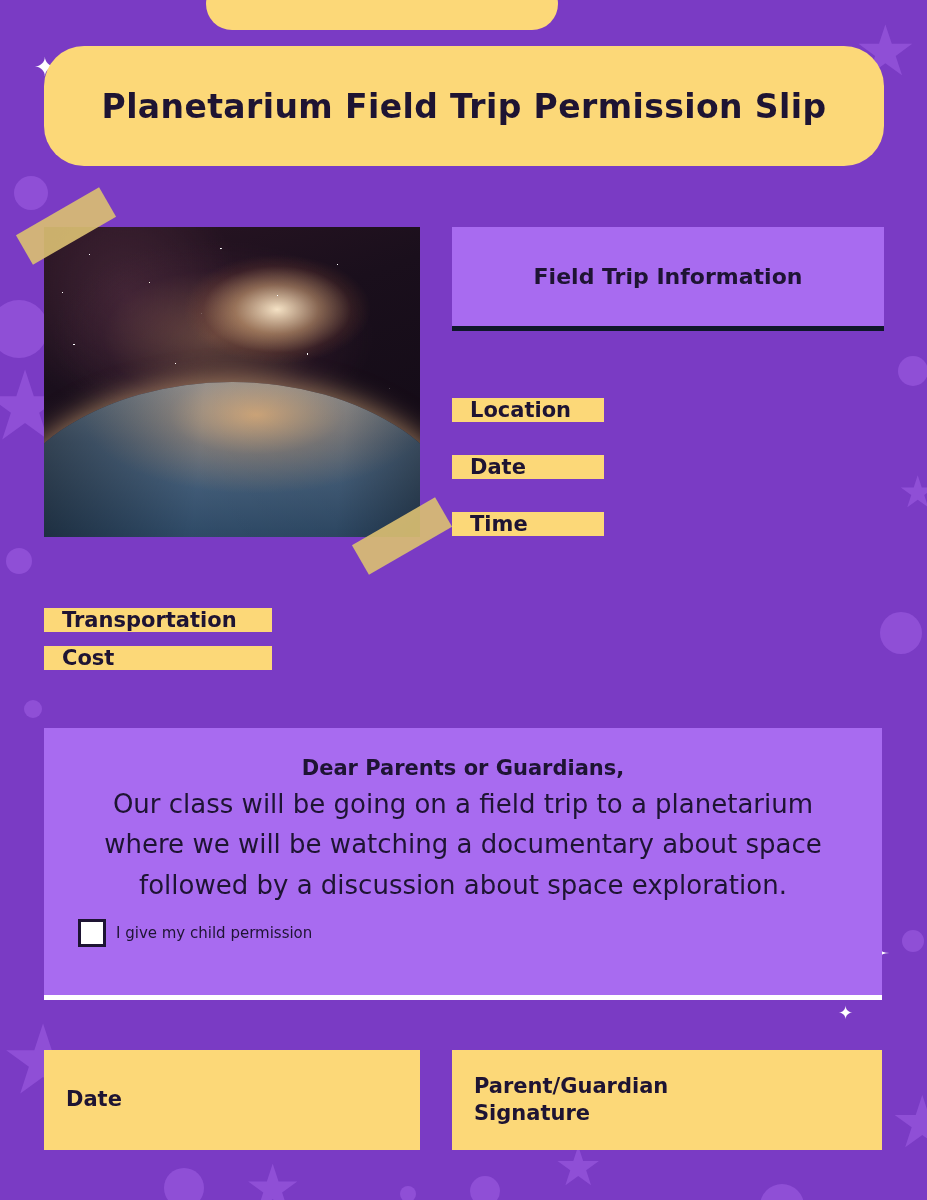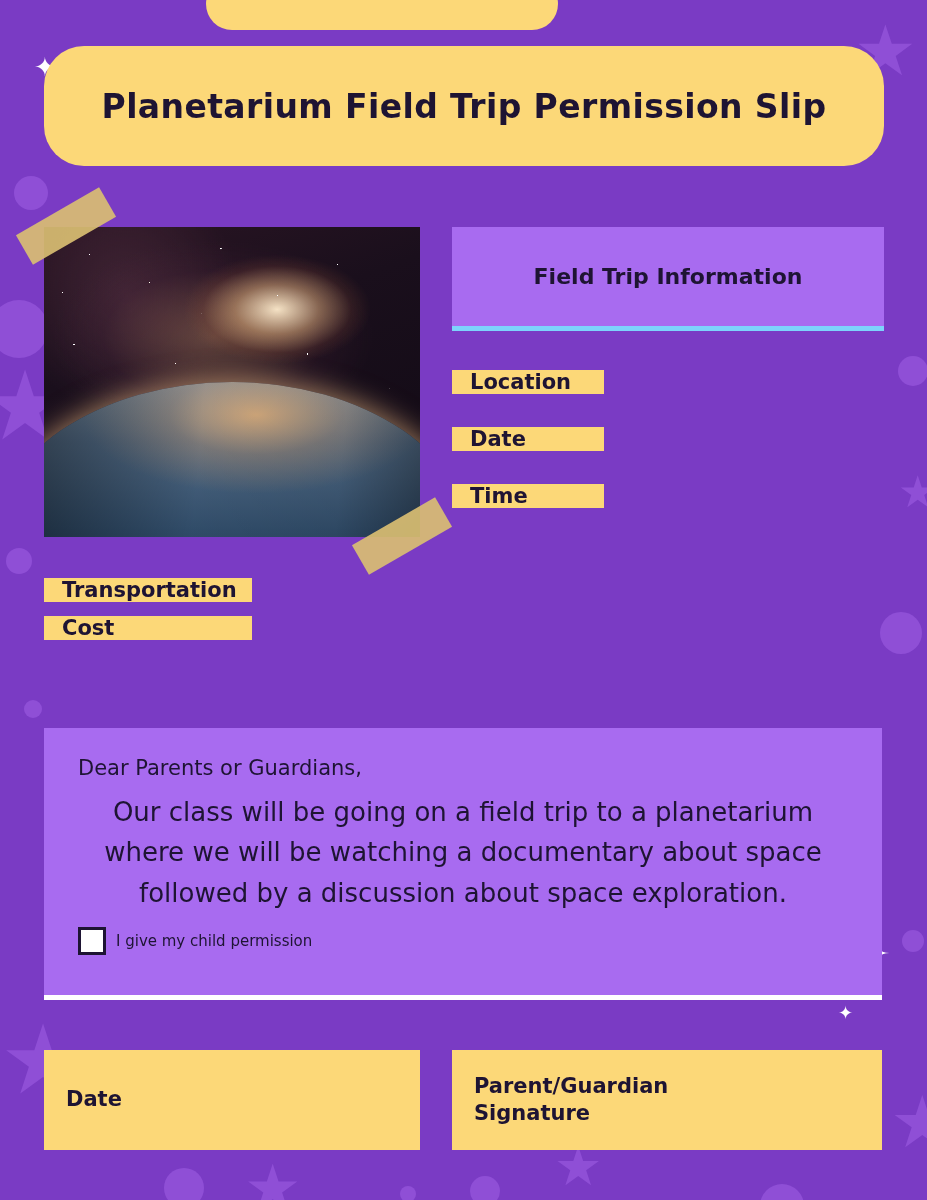--- a/index.html
+++ b/index.html
@@ -144,35 +144,35 @@
   .tape-br { right: -30px; bottom: -16px; transform: rotate(-30deg); }
 
   
   .section-header {
     position: absolute;
     left: 452px;
     top: 227px;
     width: 432px;
     height: 104px;
     background: #A86BF0;
-    border-bottom: 5px solid #7dd3fc;
+    border-bottom: 5px solid #0f172a;
     display: flex;
     align-items: center;
     justify-content: center;
   }
   .section-header-text {
     font-size: 22px;
     color: #1E1433;
     font-weight: 600;
   }
 
   
   .field-row {
     display: flex;
-    align-items: flex-start;
+    align-items: flex-end;
     position: absolute;
     height: 52px;
   }
   .field-label {
     background: #FCD878;
     display: flex;
     align-items: center;
     padding-left: 18px;
     font-size: 21px;
     color: #1E1433;
@@ -191,39 +191,39 @@
   #row-location { left: 452px; top: 370px; width: 430px; }
   #row-date     { left: 452px; top: 427px; width: 430px; }
   #row-time     { left: 452px; top: 484px; width: 430px; }
   #row-location .field-label,
   #row-date .field-label,
   #row-time .field-label { width: 152px; }
 
   #row-transport { left: 44px; top: 578px; width: 838px; height: 54px; }
   #row-cost      { left: 44px; top: 616px; width: 838px; height: 54px; }
   #row-transport .field-label,
-  #row-cost .field-label { width: 208px; }
+  #row-cost .field-label { width: 228px; }
 
   
   .letter-block {
     position: absolute;
     left: 44px;
     top: 728px;
     width: 838px;
     height: 272px;
     background: #A86BF0;
     border-bottom: 5px solid #FFFFFF;
     padding: 28px 34px 16px 34px;
   }
   .letter-salutation {
-    text-align: left;
+    text-align: center;
     font-size: 21px;
     color: #1E1433;
-    font-weight: 400;
-    margin-bottom: 12px;
+    font-weight: 700;
+    margin-bottom: 4px;
   }
   .letter-body {
     text-align: center;
     font-size: 26px;
     line-height: 1.55;
     color: #1E1433;
   }
   .checkbox-list { margin-top: 14px; }
   .checkbox-row {
     display: flex;

